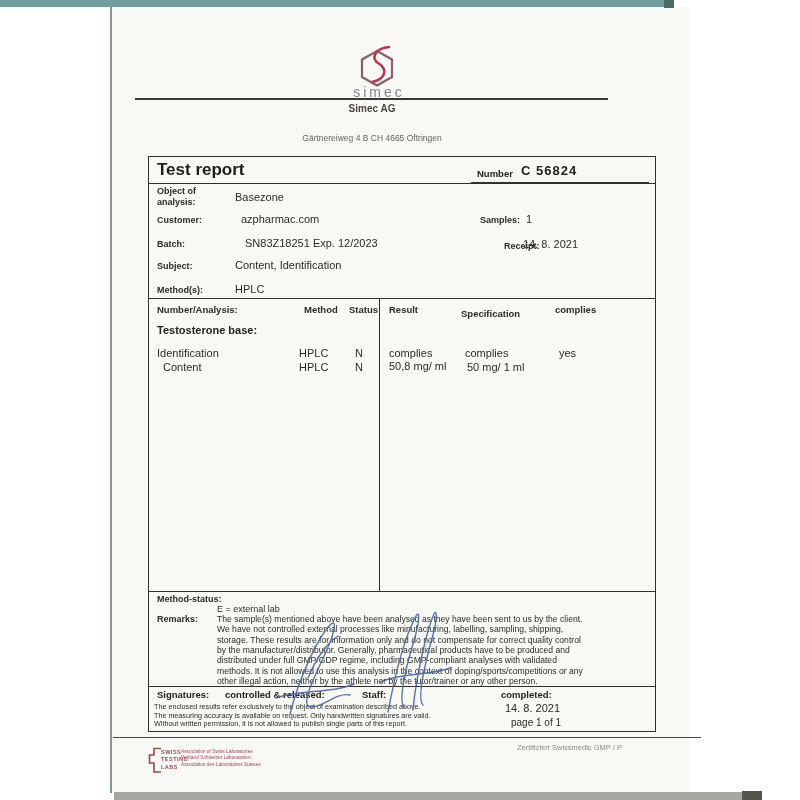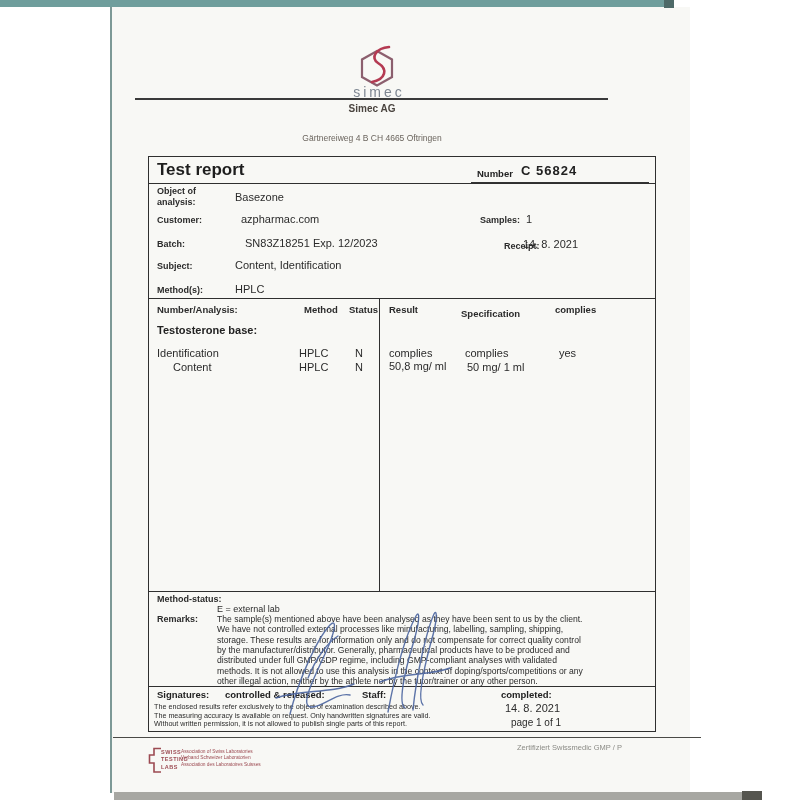--- a/index.html
+++ b/index.html
@@ -106,21 +106,21 @@
 
   <div class="group" style="left:8px;top:167px;">Testosterone base:</div>
 
   <div class="val" style="left:8px;top:190px;">Identification</div>
   <div class="val" style="left:150px;top:190px;">HPLC</div>
   <div class="val" style="left:206px;top:190px;">N</div>
   <div class="val" style="left:240px;top:190px;">complies</div>
   <div class="val" style="left:316px;top:190px;">complies</div>
   <div class="val" style="left:410px;top:190px;">yes</div>
 
-  <div class="val" style="left:24px;top:204px;text-align:right;">Content</div>
+  <div class="val" style="left:14px;top:204px;text-align:right;">Content</div>
   <div class="val" style="left:150px;top:204px;">HPLC</div>
   <div class="val" style="left:206px;top:204px;">N</div>
   <div class="val" style="left:240px;top:203px;">50,8 mg/ ml</div>
   <div class="val" style="left:318px;top:204px;">50 mg/ 1 ml</div>
 
   <div class="hline" style="top:434px;"></div>
 
   <div class="lbl" style="left:8px;top:437px;">Method-status:</div>
   <div class="legend" style="left:68px;top:447px;">E = external lab</div>
 

